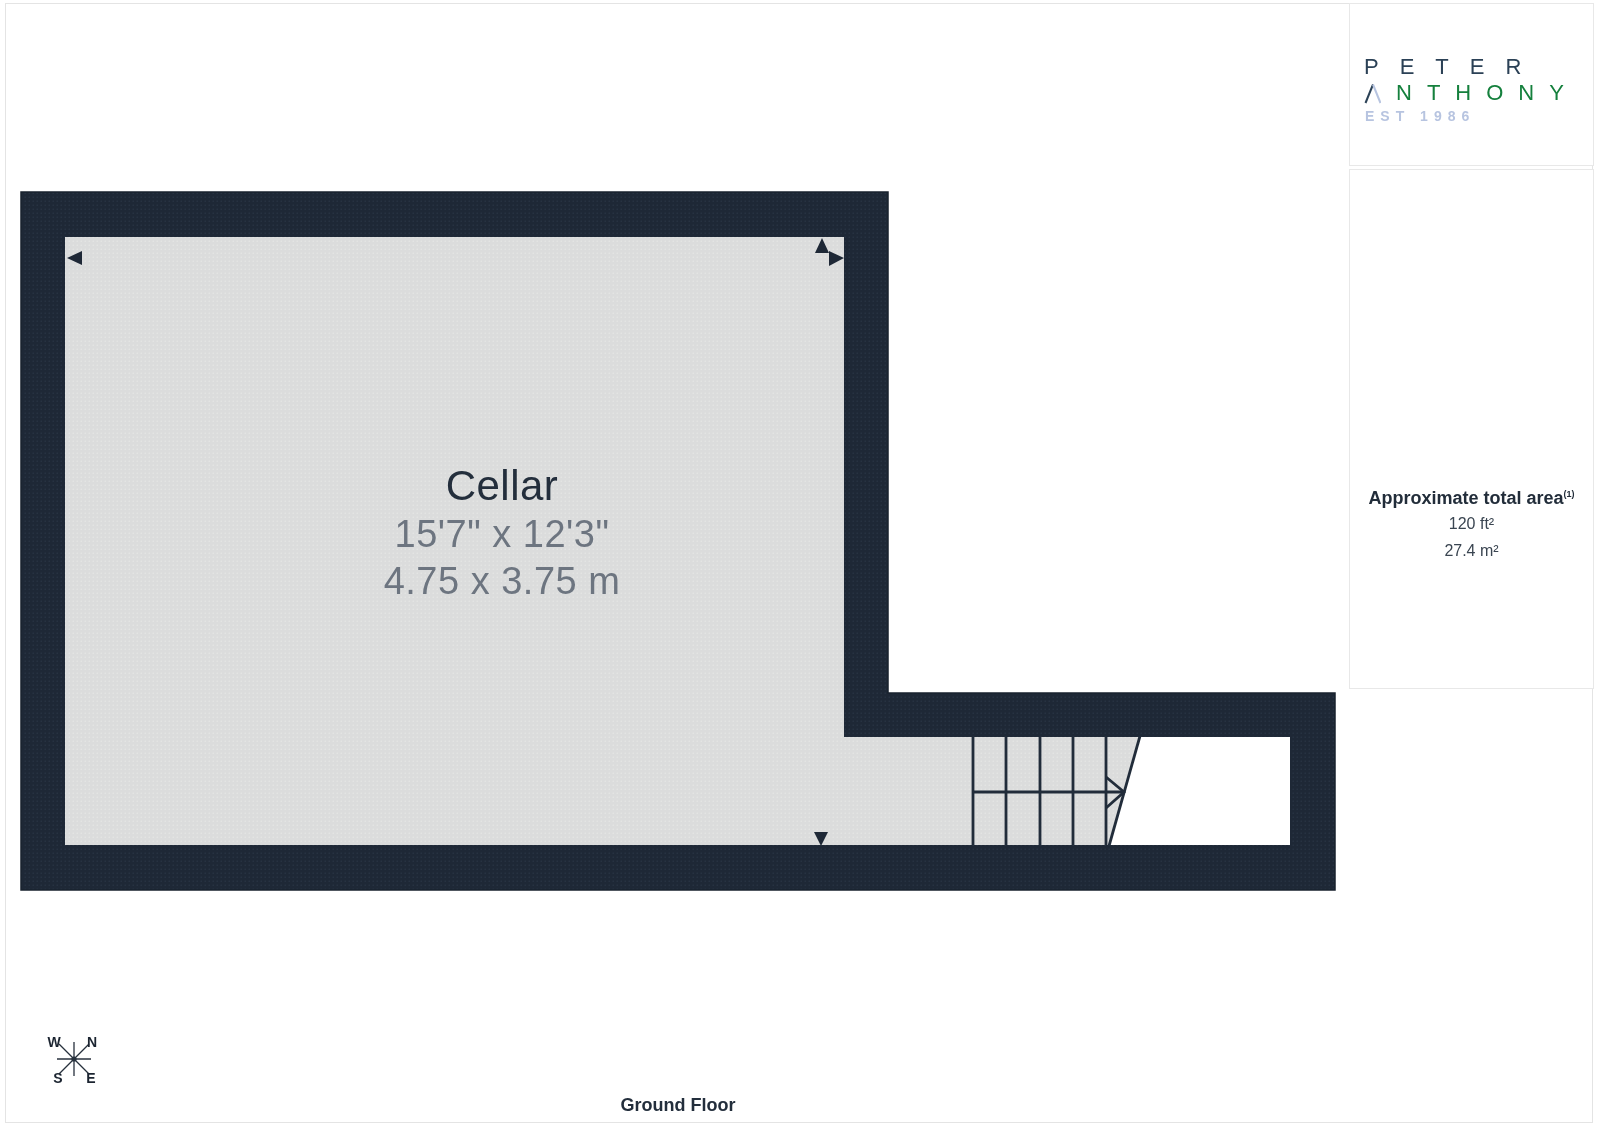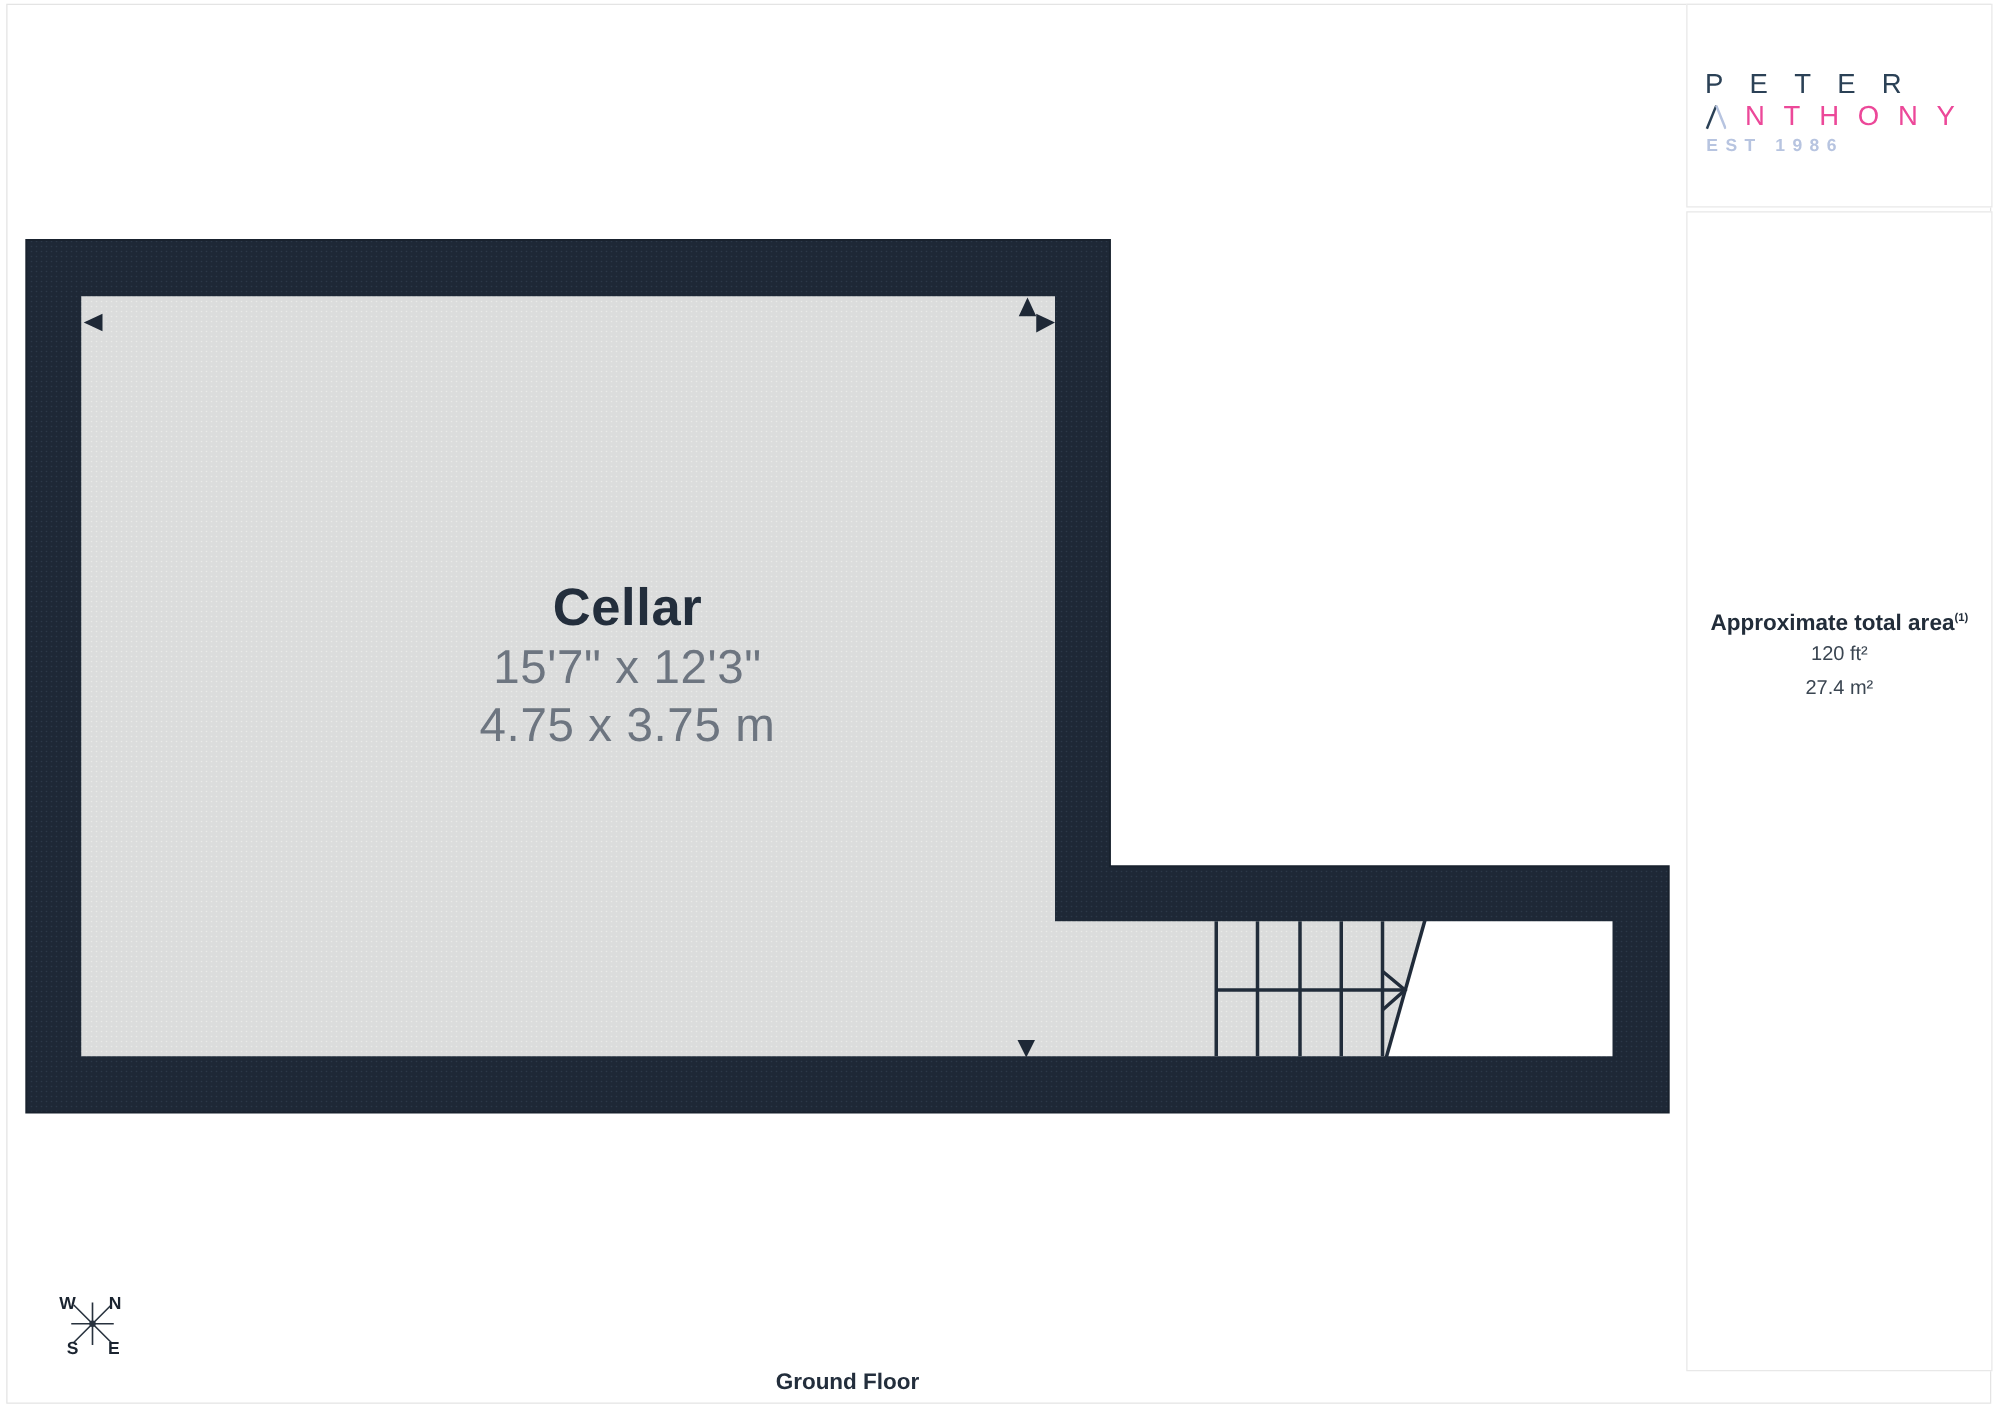--- a/index.html
+++ b/index.html
@@ -11,52 +11,52 @@
     overflow:hidden;
   }
   .page-frame{
     position:absolute;left:5px;top:3px;width:1588px;height:1120px;
     border:1px solid #e4e4e4;pointer-events:none;box-sizing:border-box;
   }
   .plan-svg{position:absolute;left:0;top:0;}
 
   
   .room-label{position:absolute;left:342px;top:461px;width:320px;text-align:center;}
-  .room-name{font-size:42px;font-weight:700;color:#232e3c;line-height:50px;letter-spacing:.5px;}
+  .room-name{font-size:42px;font-weight:400;color:#232e3c;line-height:50px;letter-spacing:.5px;}
   .room-dims{font-size:38px;font-weight:400;color:#6d7580;line-height:47px;letter-spacing:.5px;}
 
   
   .compass-letter{
     position:absolute;transform:translate(-50%,-50%);
     font-size:14px;font-weight:700;color:#1b2430;line-height:14px;
   }
 
   
   .floor-label{
     position:absolute;left:578px;top:1095px;width:200px;text-align:center;
     font-size:18px;font-weight:700;color:#232e3c;
   }
 
   
   .sb-box{
     position:absolute;left:1349px;width:245px;background:#ffffff;
     border:1px solid #e8e8e8;box-sizing:border-box;padding-left:28px;
   }
   .sb-logo{top:3px;height:163px;}
-  .sb-area{top:169px;height:928px;}
+  .sb-area{top:169px;height:520px;}
   .sb-footnote{top:893px;height:64px;display:flex;align-items:center;justify-content:center;}
   .sb-disclaimer{top:957px;height:167px;}
 
   .logo-line1{
     position:absolute;left:14px;top:52px;
     font-size:22px;font-weight:400;color:#2b4156;letter-spacing:21px;line-height:22px;white-space:nowrap;
   }
   .logo-line2{
     position:absolute;left:14px;top:78px;display:flex;align-items:flex-end;
-    font-size:22px;font-weight:400;color:#ec4899;letter-spacing:15px;line-height:22px;white-space:nowrap;
+    font-size:22px;font-weight:400;color:#15803d;letter-spacing:15px;line-height:22px;white-space:nowrap;
   }
   .logo-lambda{margin-right:15px;margin-top:1px;}
   .logo-est{
     position:absolute;left:15px;top:104px;
     font-size:14px;font-weight:700;color:#b7c4e0;letter-spacing:6px;white-space:nowrap;
   }
 
   .area-block{position:absolute;top:314px;left:0;right:0;text-align:center;}
   .area-heading{font-size:18px;font-weight:700;color:#222d3a;line-height:20px;}
   .area-heading sup{font-size:9px;font-weight:700;}

